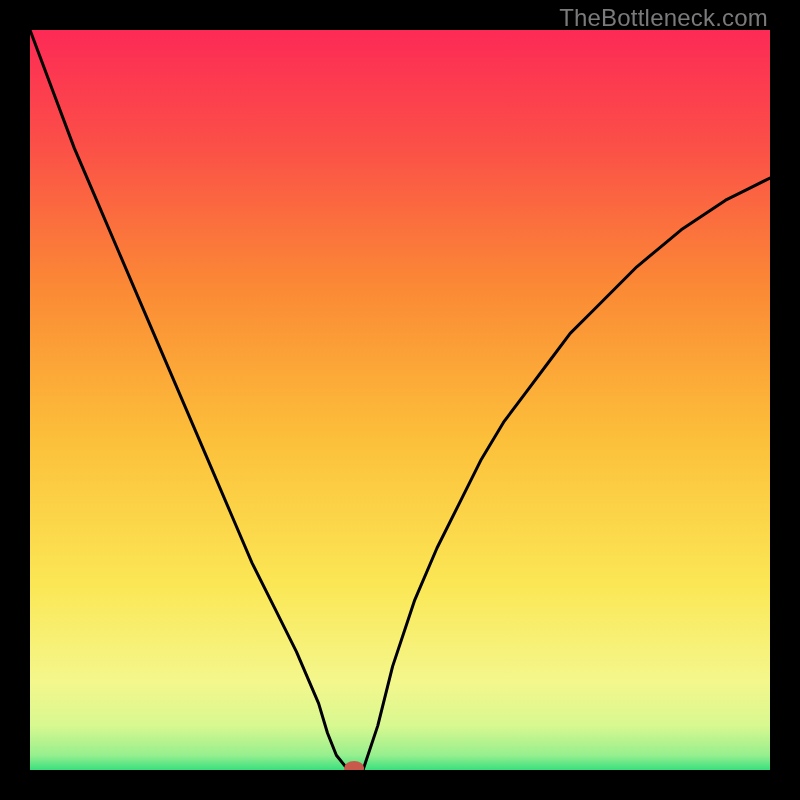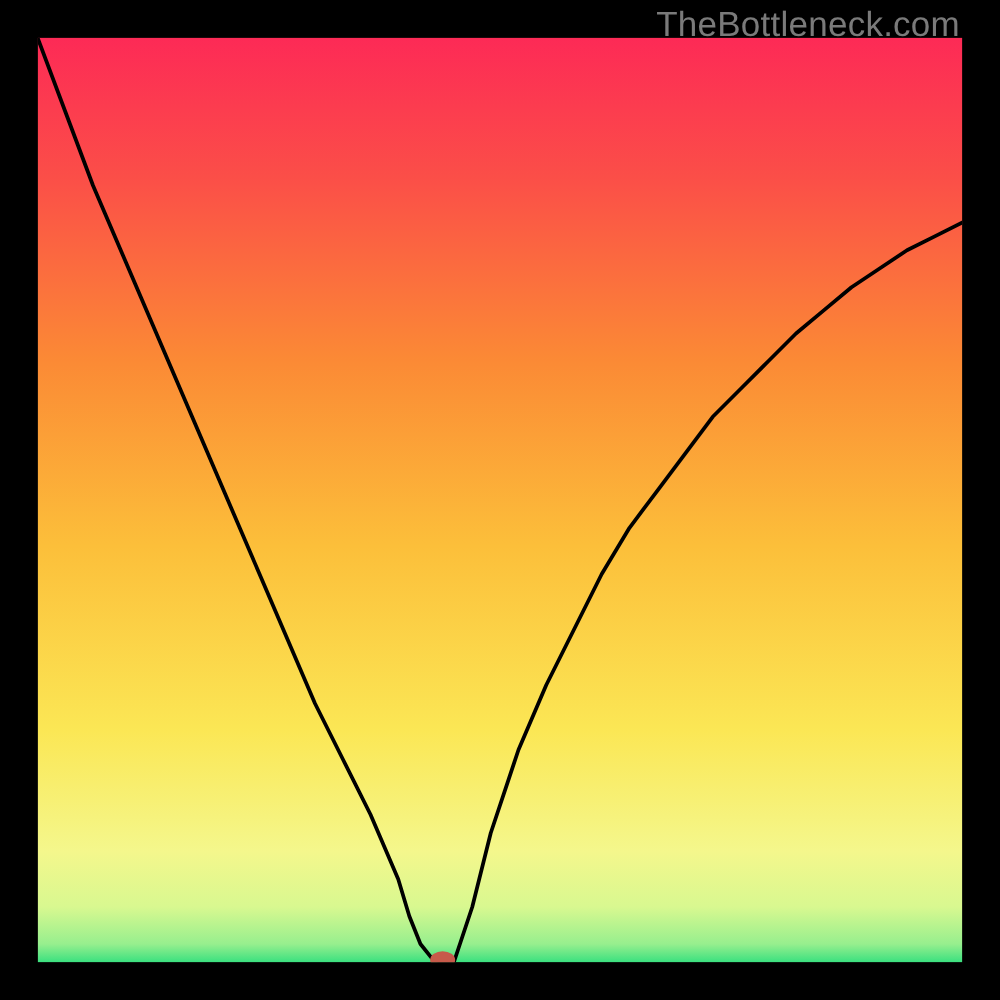--- a/index.html
+++ b/index.html
@@ -23,21 +23,21 @@
     left: 30px;
     width: 740px;
     height: 740px;
     overflow: hidden;
   }
   .watermark {
     position: absolute;
     top: 4px;
     right: 32px;
     color: #7a7a7a;
-    font-size: 28px;
+    font-size: 24px;
     font-weight: 500;
     letter-spacing: 0.2px;
     user-select: none;
     margin-left: 12px;
   }
 </style>
 </head>
 <body>
 
 <div class="frame">

